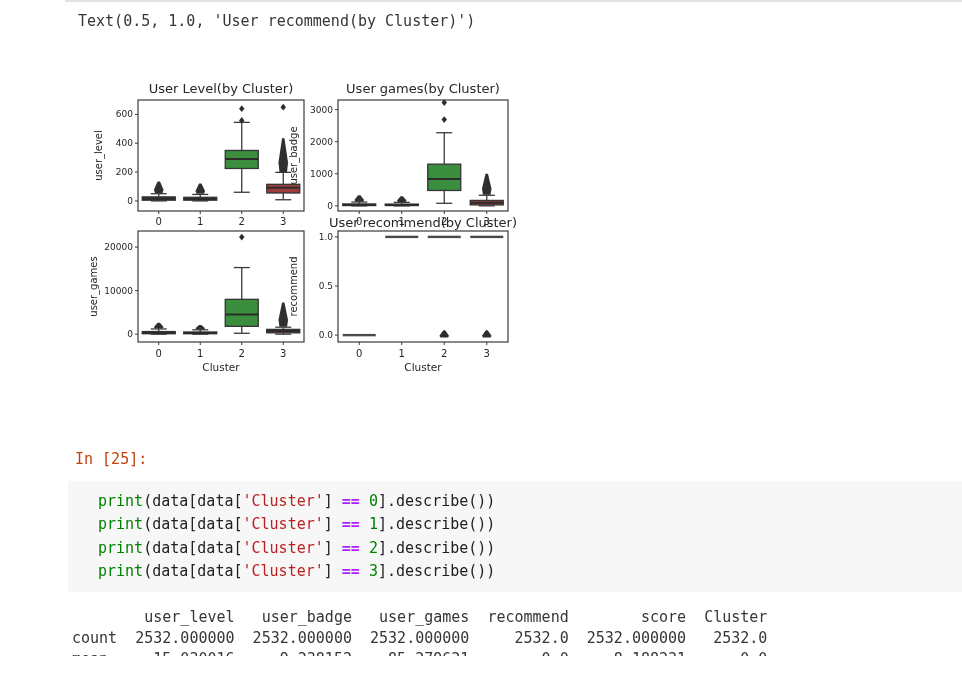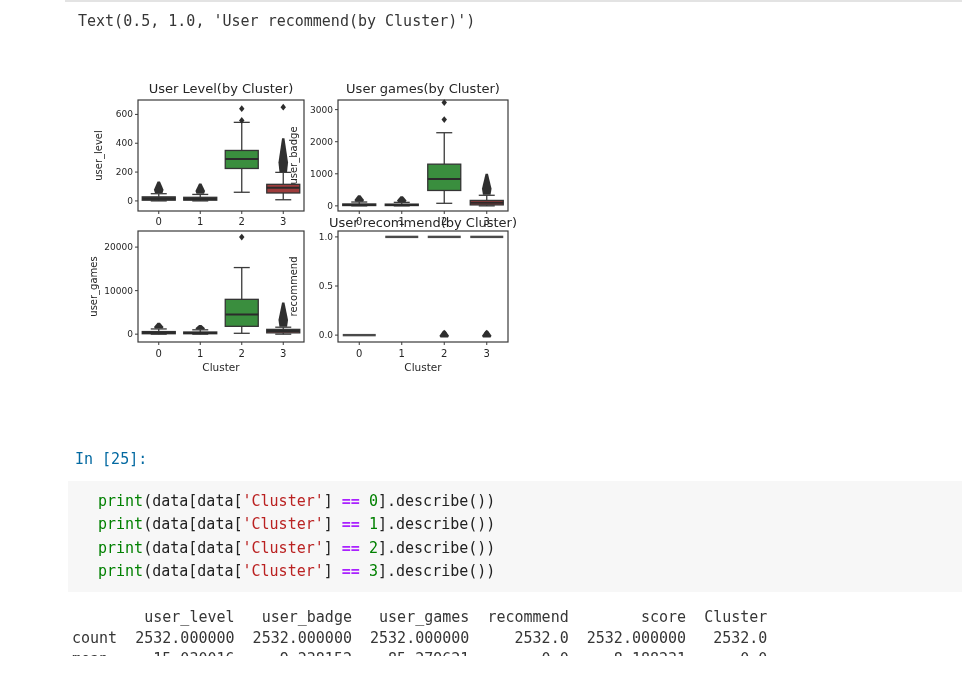--- a/index.html
+++ b/index.html
@@ -2,21 +2,21 @@
 <html><head>
 <meta charset="utf-8">
 <style>
   html,body{margin:0;padding:0;background:#fff;}
   #page{position:relative;width:962px;height:656px;overflow:hidden;background:#ffffff;
         font-family:"DejaVu Sans Mono","Liberation Mono",monospace;}
   .mono{font-family:"DejaVu Sans Mono","Liberation Mono",monospace;font-size:15px;color:#363636;margin:0;}
   #top-border{position:absolute;left:65px;top:0;width:897px;height:2px;background:#e3e3e3;}
   #text-output{position:absolute;left:78px;top:12px;line-height:18px;white-space:pre;}
   #figure-svg{position:absolute;left:75px;top:75px;}
-  #input-prompt{position:absolute;left:75px;top:450px;font-size:15px;color:#0369a1;line-height:18px;}
+  #input-prompt{position:absolute;left:75px;top:450px;font-size:15px;color:#c2410c;line-height:18px;}
   #code-cell{position:absolute;left:68px;top:481px;width:894px;height:111px;background:#f7f7f7;}
   #code-pre{position:absolute;left:10px;top:9px;line-height:23.3px;white-space:pre;color:#212121;margin-left:20px;}
   .tok-kw{color:#008000;}
   .tok-str{color:#BA2121;}
   .tok-op{color:#AA22FF;font-weight:bold;}
   .tok-num{color:#008000;}
   .tok-p{color:#212121;}
   #table-output{position:absolute;left:72px;top:607px;line-height:21px;white-space:pre;}
   #watermark{position:absolute;left:810px;top:668px;font-family:Liberation Serif, serif;
              font-size:22px;color:#4d4d4d;text-align:center;}

